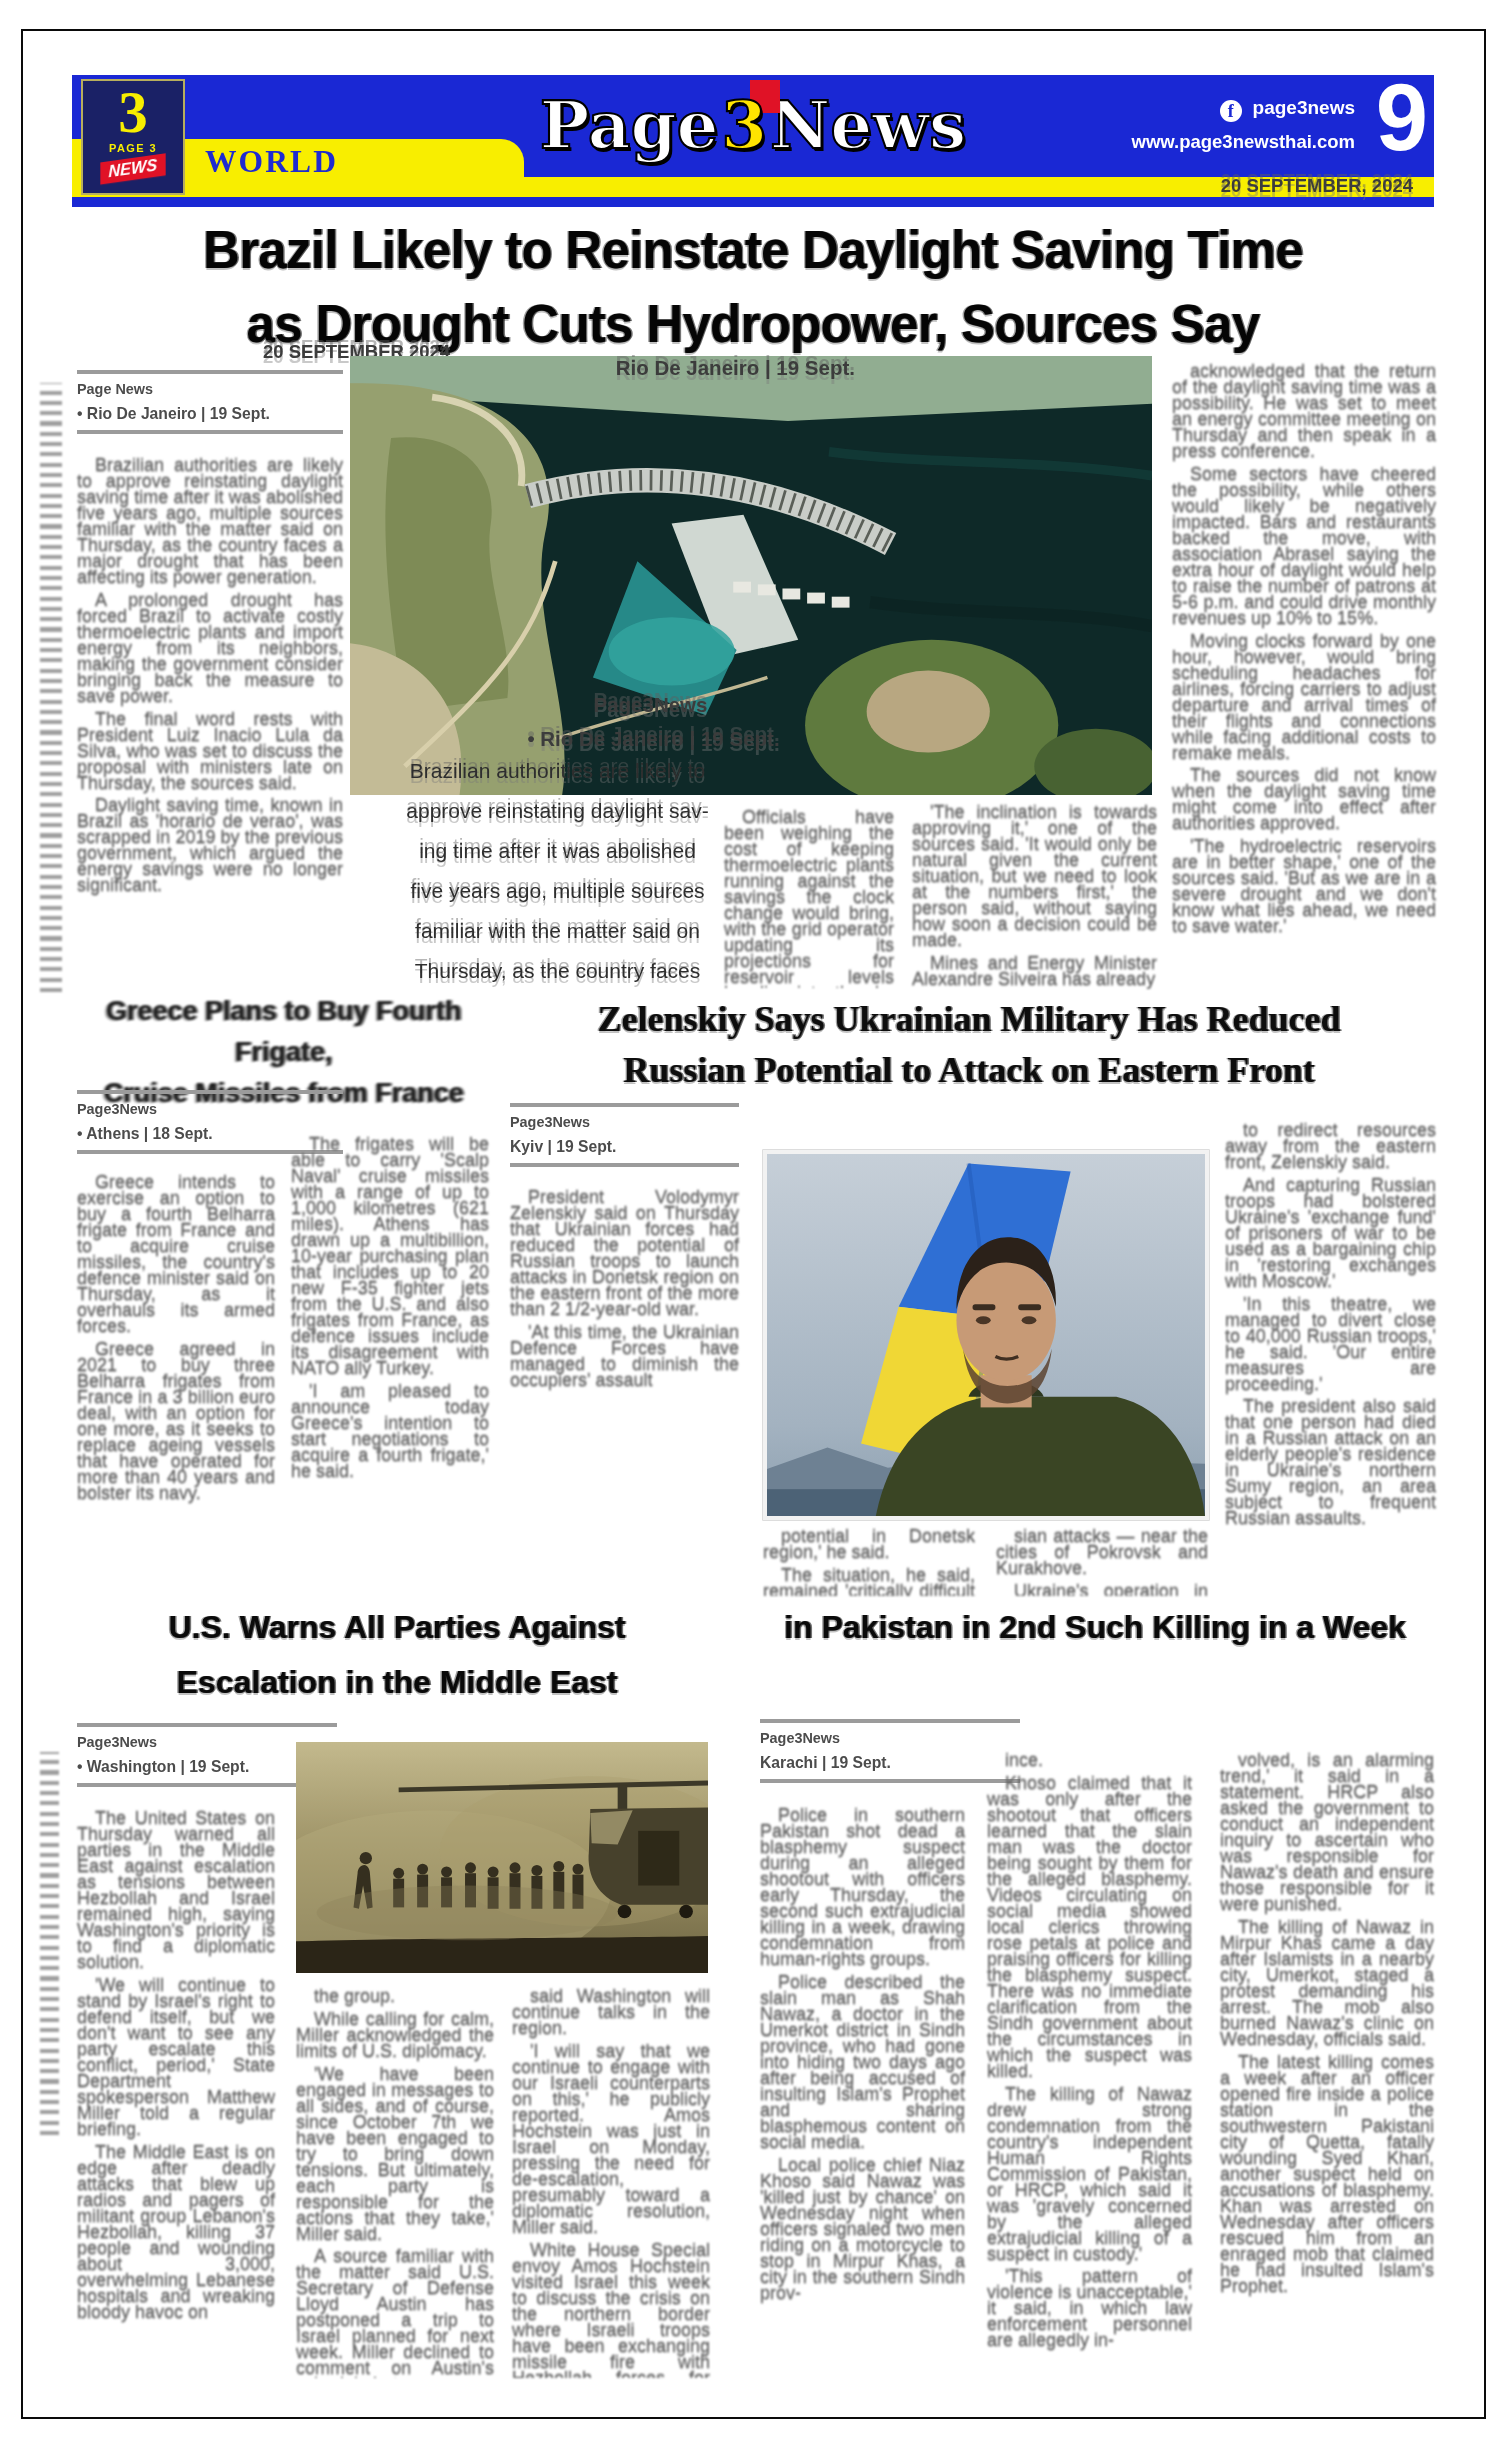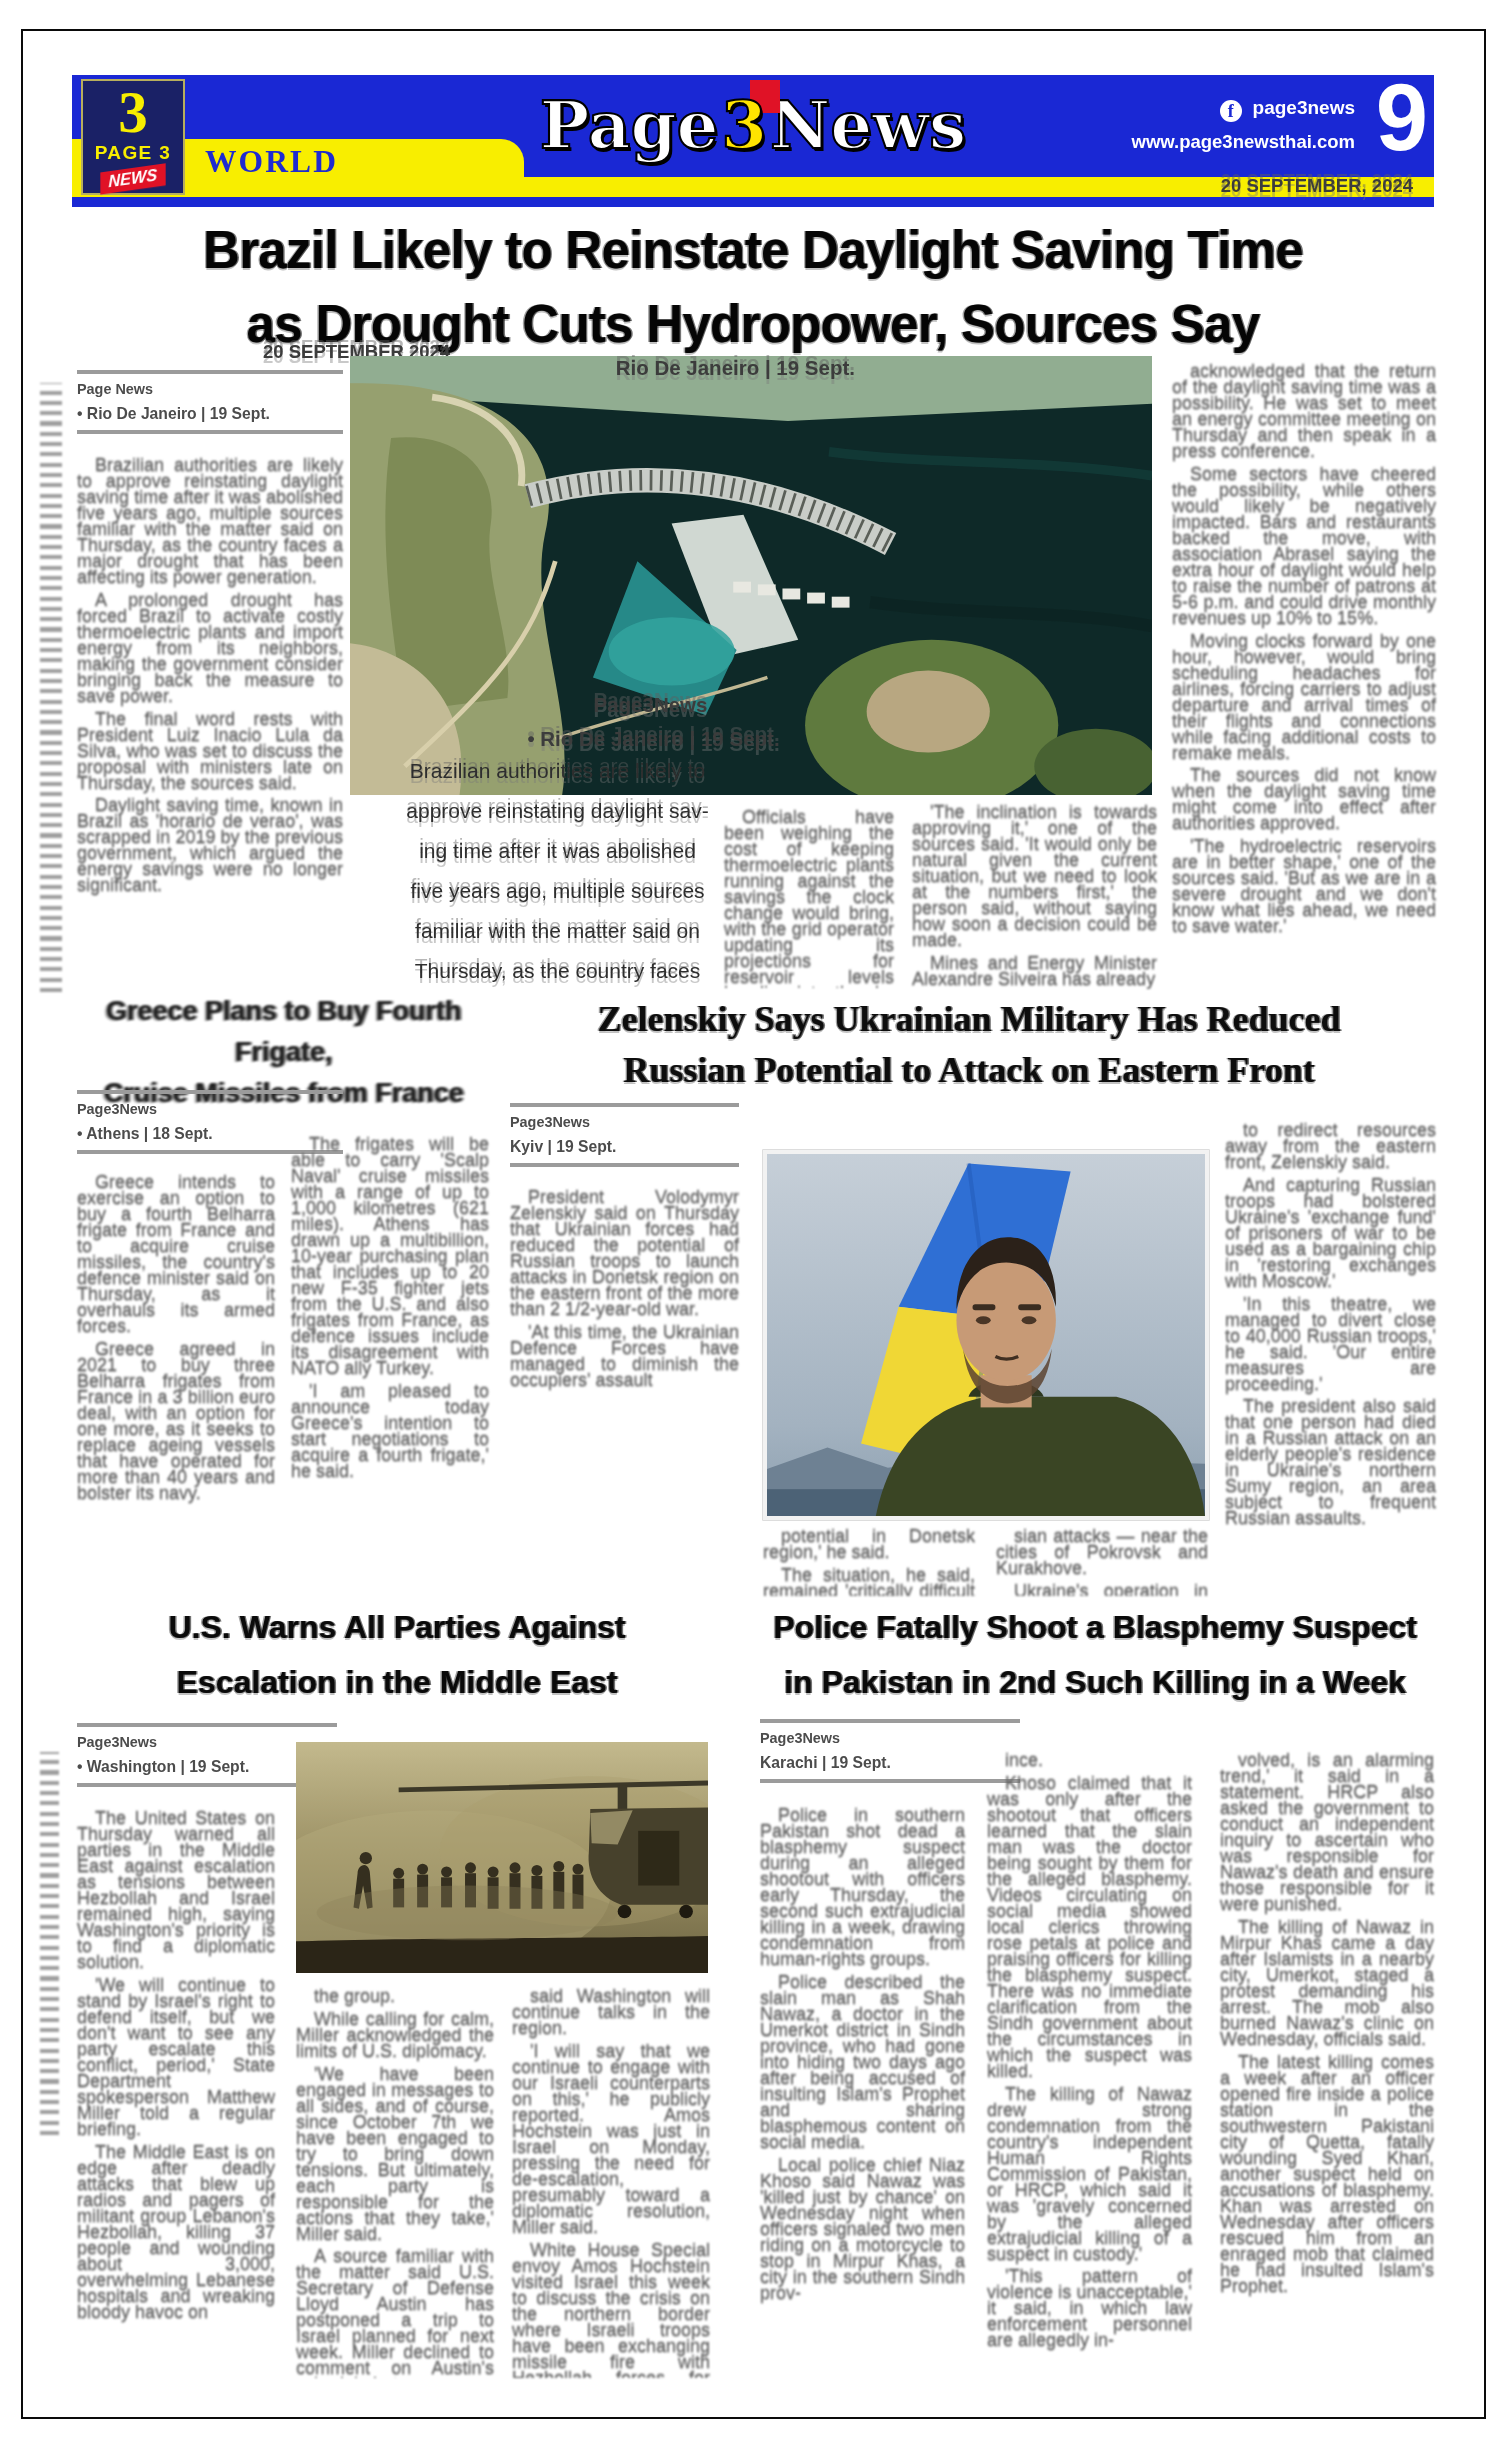--- a/index.html
+++ b/index.html
@@ -24,21 +24,21 @@
   .hdr-blue2  { left:72px; top:197px; width:1362px; height:9.6px;  background:#1a28d4; }
   .world-band { left:72px; top:139px; width:452px;  height:40px;  background:#f8ee00; border-top-right-radius:23px; }
   .world-label{
     left:205px; top:144px; font-family:"Liberation Serif",serif; font-weight:bold;
     font-size:31.5px; color:#1f2bd0; letter-spacing:2.1px; filter:blur(0.2px);
   }
   .logo-box { left:81px; top:79px; width:104px; height:116px; background:#1a2166;
               border:2.1px solid #b7ae5d; z-index:5; text-align:center; }
   .logo-3   { font-family:"Liberation Serif",serif; font-weight:bold; font-size:59px;
               color:#f8ee00; line-height:60px; margin-top:1.4px; filter:blur(0.3px); }
-  .logo-sub { font-size:19px; font-weight:bold; color:#f8ee00; letter-spacing:1.4px; filter:blur(0.3px); }
+  .logo-sub { font-size:11px; font-weight:bold; color:#f8ee00; letter-spacing:1.4px; filter:blur(0.3px); }
   .logo-news{ display:inline-block; margin-top:4.1px; background:#e01226; color:#fff;
               font-style:italic; font-weight:bold; font-size:16.4px; padding:1.4px 8.2px;
               transform:rotate(-8deg) skewX(-8deg); filter:blur(0.2px); }
   .mast-wrap { left:72px; top:81px; width:1362px; text-align:center; z-index:4; }
   .mast { display:inline-block; position:relative;
           font-family:"DejaVu Serif",serif; font-weight:bold; font-size:66px; line-height:88px;
           color:#ffffff; -webkit-text-stroke:2.1px #000; text-shadow:2.1px 2.7px 0 #000; filter:blur(0.2px); }
   .mast .m3 { color:#ffe400; position:relative; z-index:2; padding:0 2.7px; }
   .red-chip { position:absolute; width:30px; height:33px; background:#e01226;
               left:calc(50% - 2.7px); top:-1.4px; z-index:1; }
@@ -351,21 +351,20 @@
     <p>'We have been engaged in messages to all sides, and of course, since October 7th we have been engaged to try to bring down tensions. But ultimately, each party is responsible for the actions that they take,' Miller said.</p>
     <p>A source familiar with the matter said U.S. Secretary of Defense Lloyd Austin has postponed a trip to Israel planned for next week. Miller declined to comment on Austin's schedule but</p>
   </div>
 <div class="abs garb" style="left:512px; top:1988px; width:198px; height:390px;">
     <p>said Washington will continue talks in the region.</p>
     <p>'I will say that we continue to engage with our Israeli counterparts on this,' he publicly reported. Amos Hochstein was just in Israel on Monday, pressing the need for de-escalation, presumably toward a diplomatic resolution, Miller said.</p>
     <p>White House Special envoy Amos Hochstein visited Israel this week to discuss the crisis on the northern border where Israeli troops have been exchanging missile fire with Hezbollah forces for months.</p>
   </div>
 
 <div class="abs pak-head sub-head-sans smear">
-  <div>Police Fatally Shoot a Blasphemy Suspect</div>
   <div>in Pakistan in 2nd Such Killing in a Week</div>
 </div>
 <div class="abs byline-block" style="left:760px; top:1719px; width:260px;">
   <div class="byline-src">Page3News</div>
   <div class="byline-loc">Karachi  |  19 Sept.</div>
 </div>
 <div class="abs garb" style="left:760px; top:1807px; width:205px; height:575px;">
     <p>Police in southern Pakistan shot dead a blasphemy suspect during an alleged shootout with officers early Thursday, the second such extrajudicial killing in a week, drawing condemnation from human-rights groups.</p>
     <p>Police described the slain man as Shah Nawaz, a doctor in the Umerkot district in Sindh province, who had gone into hiding two days ago after being accused of insulting Islam's Prophet and sharing blasphemous content on social media.</p>
     <p>Local police chief Niaz Khoso said Nawaz was 'killed just by chance' on Wednesday night when officers signaled two men riding on a motorcycle to stop in Mirpur Khas, a city in the southern Sindh prov-</p>

